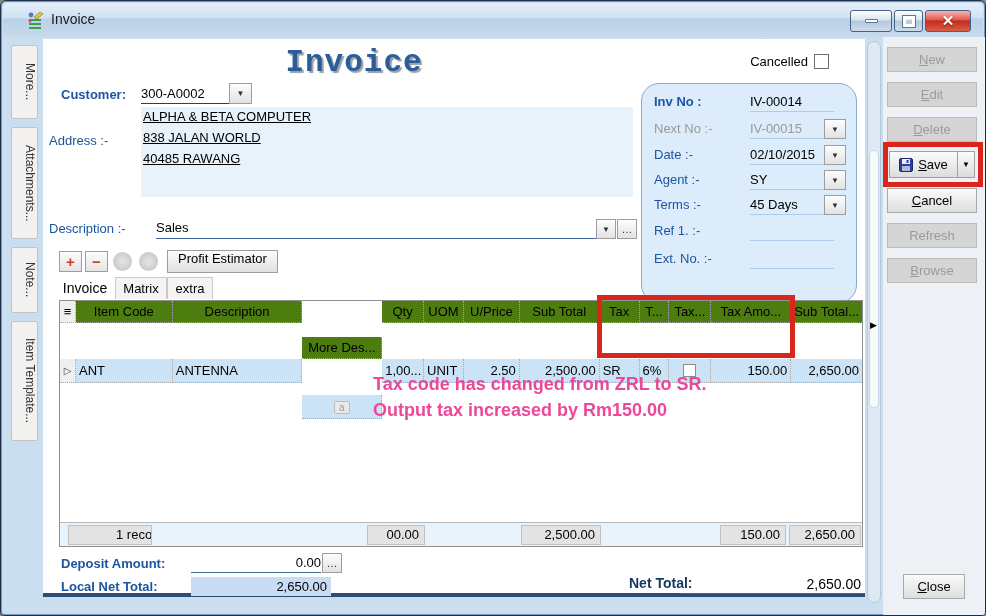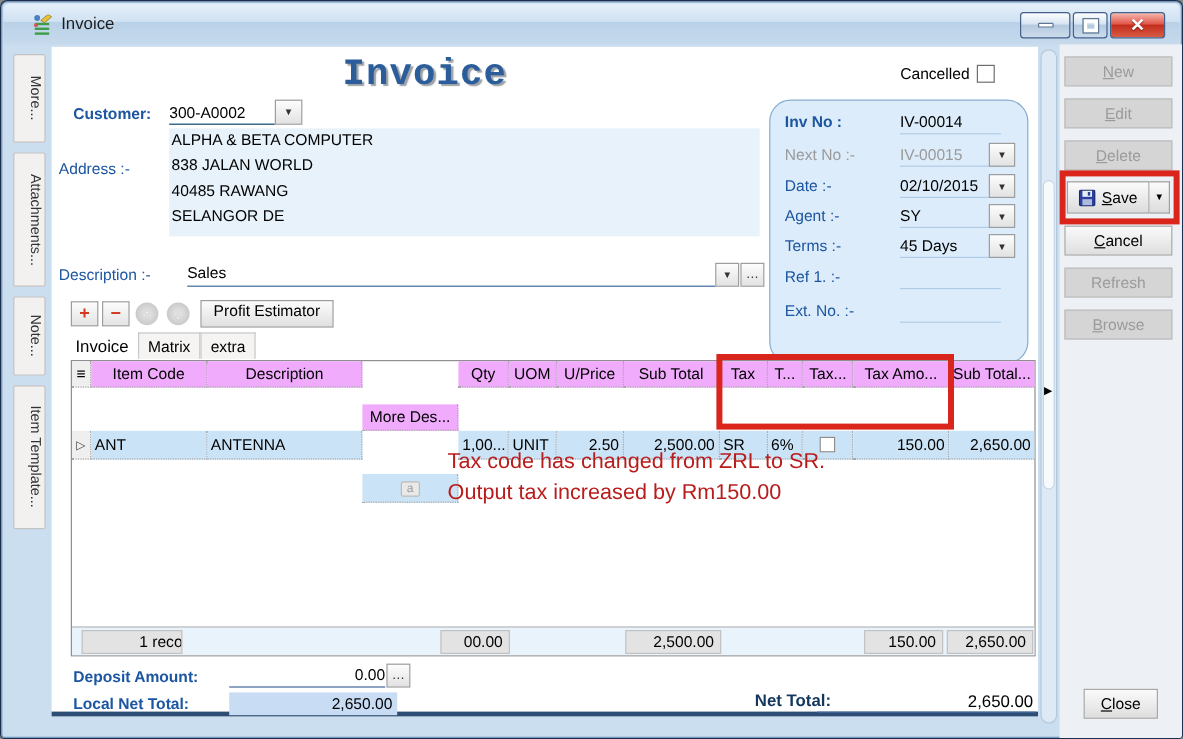--- a/index.html
+++ b/index.html
@@ -46,21 +46,21 @@
   .lbl { color:#1c55a0; font-size:13px; }
   .lbl.b { font-weight:bold; }
 
   .customer-label { position:absolute; left:18px; top:48px; font-weight:bold; }
   .customer-field { position:absolute; left:98px; top:45px; width:88px; height:20px;
     border-bottom:1px solid #0c4a6e; font-size:13px; color:#000; padding-top:2px; }
   .dd-btn { background:linear-gradient(#fdfdfd,#e2e2e2); border:1px solid #9d9d9d;
     display:flex; align-items:center; justify-content:center; font-size:8px; color:#333; cursor:pointer; }
   .customer-dd { position:absolute; left:186px; top:44px; width:23px; height:21px; }
 
-  .addr-block { position:absolute; left:98px; top:68px; width:492px; height:90px; background:#e7f2fb; }
+  .addr-block { position:absolute; left:98px; top:68px; width:492px; height:90px; background:#e7f2fb;text-decoration:underline; }
   .addr-line { font-size:13px; color:#000; padding:2px 2px 4px 2px; }
   .address-label { position:absolute; left:6px; top:94px; }
 
   .desc-label { position:absolute; left:6px; top:182px; }
   .desc-field { position:absolute; left:113px; top:179px; width:440px; height:21px;
     border-bottom:1px solid #41689b; font-size:13px; color:#000; padding-top:2px; }
   .desc-dd { position:absolute; left:553px; top:180px; width:20px; height:20px; }
   .desc-ellipsis { position:absolute; left:574px; top:180px; width:20px; height:20px;
     font-size:11px; color:#333; }
 
@@ -90,41 +90,41 @@
     display:flex; align-items:center; justify-content:center; cursor:pointer; }
   .gtab.active { font-size:14px; }
   .gtab.inactive { background:#f5f4f2; border:1px solid #c9c9c9; border-bottom:none; }
 
   
   .grid { position:absolute; left:16px; top:261px; width:804px; height:247px;
     border:1px solid #8f8f8f; background:#fff; }
   .grow { display:flex; width:100%; }
   .gcell { border-right:1px dotted #a8a8a8; border-bottom:1px dotted #a8a8a8;
     font-size:13px; padding:2px 3px; overflow:hidden; white-space:nowrap; }
-  .ghead .gcell { background:#f0abfc; text-align:center; color:#000; height:22px; padding-top:3px; }
+  .ghead .gcell { background:#4d7c0f; text-align:center; color:#000; height:22px; padding-top:3px; }
   .gdata .gcell { background:#cbe3f6; height:24px; padding-top:4px; }
   .num { text-align:right; }
   .c0{width:16px;} .c1{width:97px;} .c2{width:130px;} .c3{width:80px;margin-top:36px;} .c4{width:42px;}
   .c5{width:40px;} .c6{width:56px;} .c7{width:80px;} .c8{width:40px;} .c9{width:30px;}
   .c10{width:42px;} .c11{width:80px;} .c12{width:71px; border-right:none;}
   .selcol { background:#efefef !important; text-align:center; color:#444; }
   .rowind { font-size:10px; padding-top:6px !important; }
   .more-chip { width:16px; height:13px; margin:2px auto 0; background:#e9e9e9; border:1px solid #bbb;
     border-radius:2px; font-size:10px; color:#9a9a9a; text-align:center; line-height:12px; }
   .cell-check { width:13px; height:13px; border:1px solid #8c8c8c; background:#fff; margin:1px auto 0; }
 
   .gfooter { position:absolute; left:0; right:0; bottom:0; height:24px; background:#e9f3fc;
     border-top:1px solid #b9b9b9; }
   .chip { position:absolute; top:2px; height:20px; background:#e3e3e3; border:1px solid #c2c2c2;
     font-size:13px; padding:1px 5px 0 5px; overflow:hidden; white-space:nowrap; }
 
   .redbox-grid { position:absolute; left:554px; top:256px; width:198px; height:63px;
     border:5px solid #da251d; pointer-events:none; z-index:5; }
-  .annotation { position:absolute; left:330px; top:332px; color:#b91c1c; font-size:18px;
-    font-weight:normal; line-height:26px; white-space:nowrap; }
+  .annotation { position:absolute; left:330px; top:332px; color:#ec4899; font-size:18px;
+    font-weight:bold; line-height:26px; white-space:nowrap; }
 
   
   .deposit-label { position:absolute; left:18px; top:517px; font-weight:bold; }
   .deposit-field { position:absolute; left:148px; top:514px; width:130px; height:20px;
     border-bottom:1px solid #41689b; font-size:13px; text-align:right; padding-top:2px; }
   .deposit-ellipsis { position:absolute; left:279px; top:514px; width:20px; height:20px; font-size:11px; color:#333; }
   .localnet-label { position:absolute; left:18px; top:540px; font-weight:bold; }
   .localnet-field { position:absolute; left:148px; top:538px; width:140px; height:19px;
     background:#c8dcf3; font-size:13px; text-align:right; padding:2px 4px 0 0; }
   .nettotal-label { position:absolute; left:558px; top:536px; font-weight:bold; font-size:14px; }
@@ -200,21 +200,20 @@
     <div class="customer-label lbl b">Customer:</div>
     <div class="customer-field">300-A0002</div>
     <div class="dd-btn customer-dd">
         <span>▼</span>
       </div>
 
     <div class="addr-block">
       <div class="addr-line" style="font-size:13px;">ALPHA &amp; BETA COMPUTER</div>
       <div class="addr-line">838 JALAN WORLD</div>
       <div class="addr-line">40485 RAWANG</div>
-      <div class="addr-line">SELANGOR DE</div>
     </div>
     <div class="address-label lbl">Address :-</div>
 
     <div class="info-panel">
       <div class="info-row" style="top:6px;">
         <span class="ilabel lbl b">Inv No :</span>
         <span class="ivalue">IV-00014</span>
       </div>
       <div class="info-row muted" style="top:33px;">
         <span class="ilabel">Next No :-</span>

